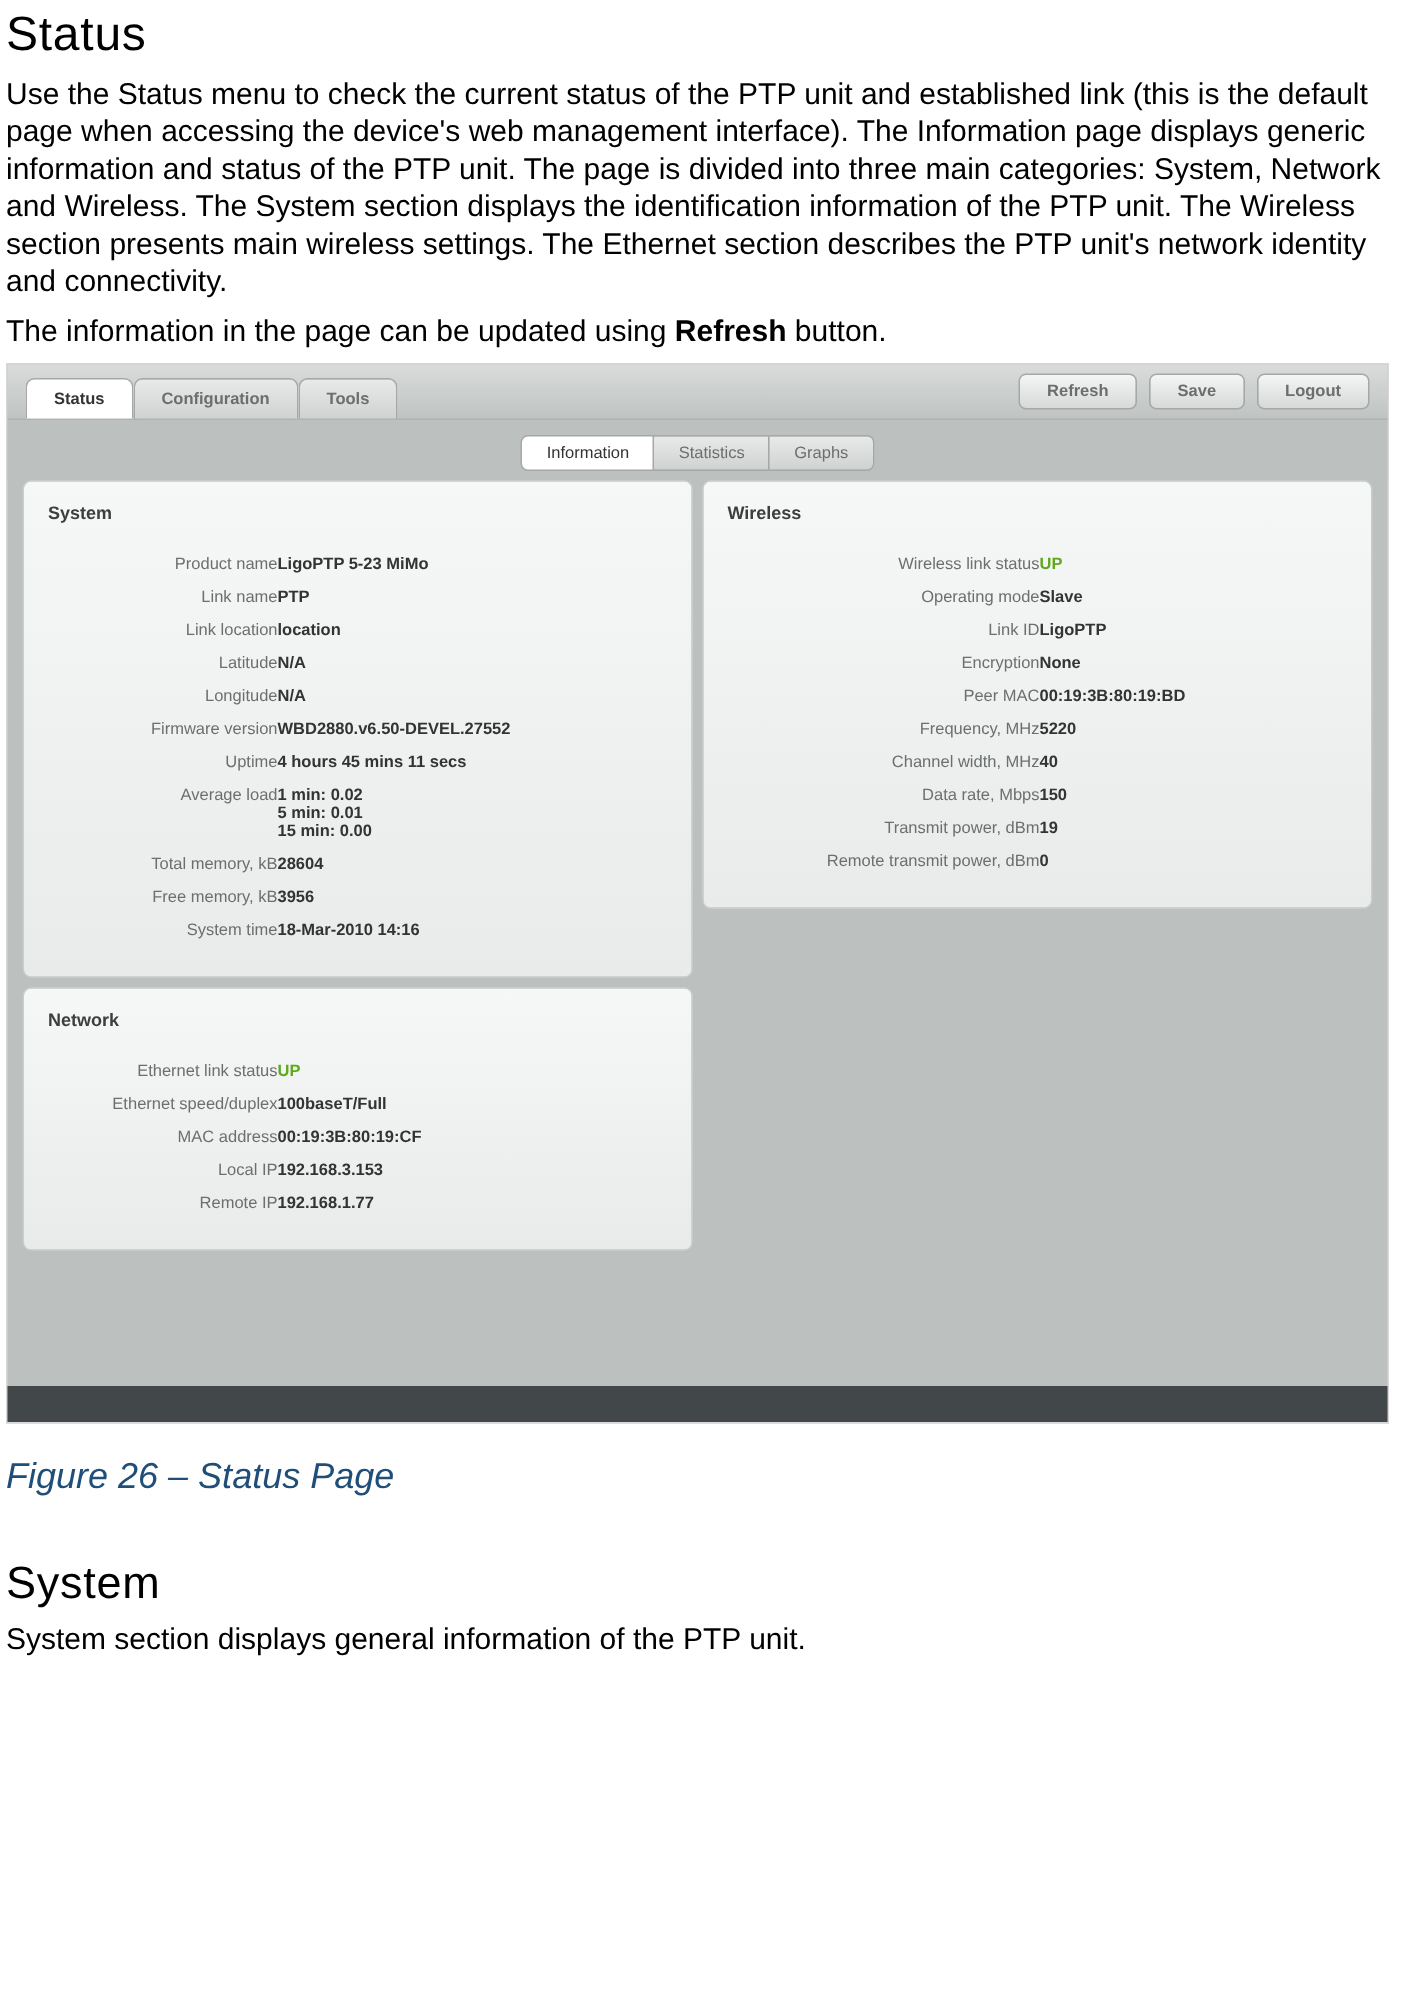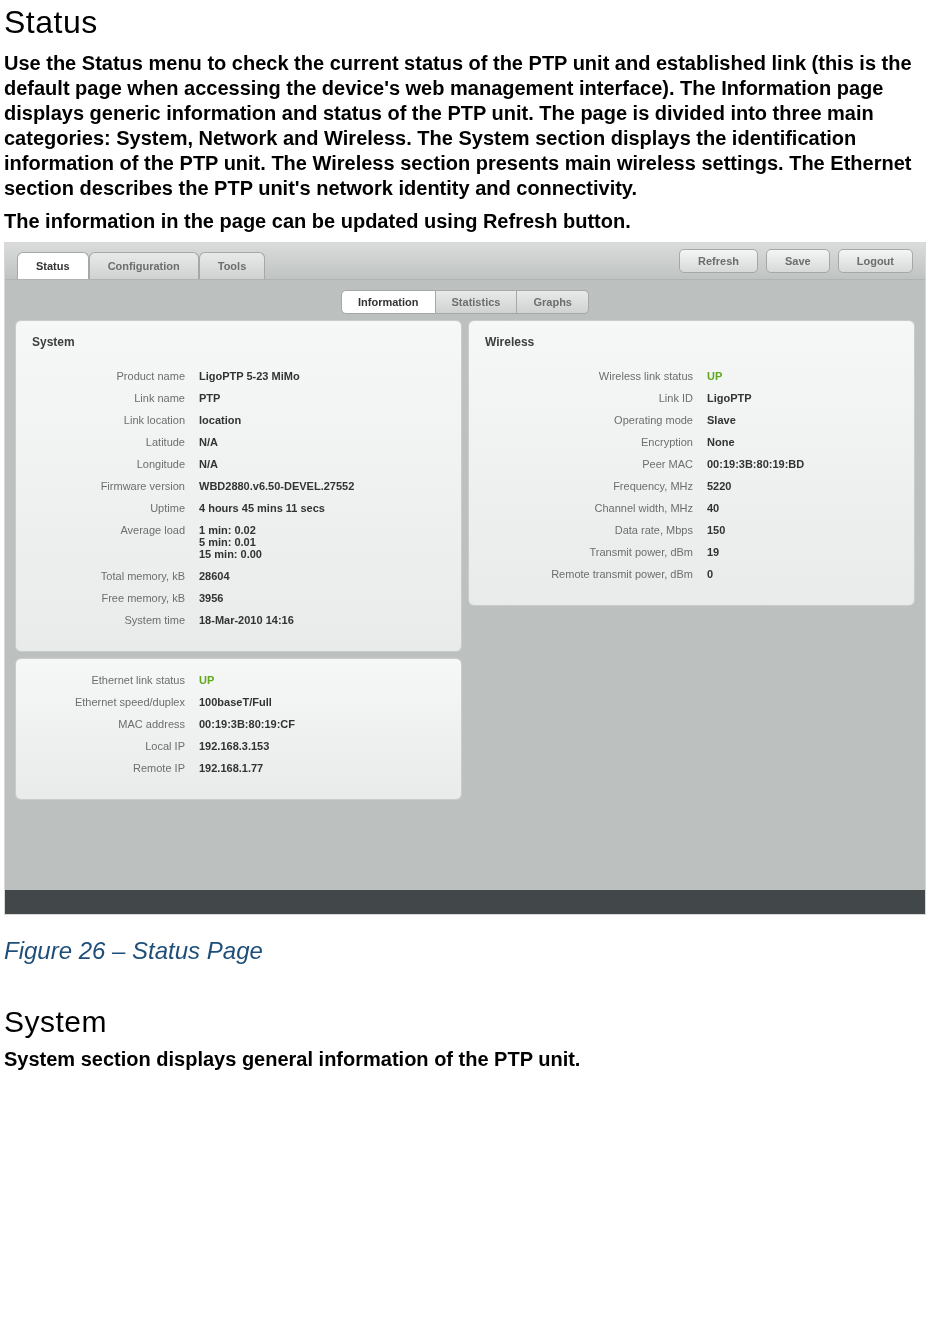--- a/index.html
+++ b/index.html
@@ -15,21 +15,20 @@
   h1.page-title {
     font-family: "Lucida Sans", "Lucida Sans Unicode", "Lucida Grande", sans-serif;
     font-size: 32px;
     font-weight: 400;
     margin: 0 0 10px 0;
     letter-spacing: 0.5px;
   }
   p.body-text {
     margin: 8px 0;
     line-height: 1.25;
-    font-weight: bold;
   }
   .figure-caption {
     font-style: italic;
     color: #1f4e79;
     font-size: 24px;
     margin: 22px 0 40px 0;
   }
   h1.section-title {
     font-family: "Lucida Sans", "Lucida Sans Unicode", "Lucida Grande", sans-serif;
     font-size: 30px;
@@ -100,21 +99,21 @@
     background: #bcc1c0;
   }
   .sub-tabs {
     display: inline-flex;
   }
   .sub-tab {
     padding: 5px 16px;
     border: 1px solid #a6a8a7;
     background: linear-gradient(#e8eae9, #cfd2d1);
     font-size: 11px;
-    font-weight: bold;
+    font-weight: normal;
     color: #6a6e6c;
     cursor: pointer;
   }
   .sub-tab:first-child { border-radius: 5px 0 0 5px; }
   .sub-tab:last-child { border-radius: 0 5px 5px 0; border-left: none; }
   .sub-tab + .sub-tab { border-left: none; }
   .sub-tab.active {
     background: #fff;
     color: #333;
   }
@@ -144,21 +143,20 @@
   }
   .kv-row {
     display: flex;
     align-items: flex-start;
     padding: 5px 0;
     font-size: 11px;
   }
   .kv-label {
     width: 155px;
     text-align: right;
-    padding-right: 14px;
     color: #6b6f6d;
   }
   .kv-value {
     font-weight: bold;
     color: #333;
     white-space: pre-line;
   }
   .kv-value.up {
     color: #5fa81f;
     font-weight: bold;
@@ -292,20 +290,21 @@
             <div class="kv-label">Free memory, kB</div>
             <div class="kv-value">3956</div>
           </div>
         <div class="kv-row">
             <div class="kv-label">System time</div>
             <div class="kv-value">18-Mar-2010 14:16</div>
           </div>
       </div>
 
       <div class="panel">
+        <div class="panel-header">Network</div>
         <div class="kv-row">
             <div class="kv-label">Ethernet link status</div>
             <div class="kv-value up">UP</div>
           </div>
         <div class="kv-row">
             <div class="kv-label">Ethernet speed/duplex</div>
             <div class="kv-value">100baseT/Full</div>
           </div>
         <div class="kv-row">
             <div class="kv-label">MAC address</div>
@@ -324,26 +323,26 @@
 
     <div class="right-col">
 
       <div class="panel">
         <div class="panel-header">Wireless</div>
         <div class="kv-row">
             <div class="kv-label" style="width:210px">Wireless link status</div>
             <div class="kv-value up">UP</div>
           </div>
         <div class="kv-row">
+            <div class="kv-label" style="width:210px">Operating mode</div>
+            <div class="kv-value">Slave</div>
+          </div>
+        <div class="kv-row">
             <div class="kv-label" style="width:210px">Link ID</div>
             <div class="kv-value">LigoPTP</div>
-          </div>
-        <div class="kv-row">
-            <div class="kv-label" style="width:210px">Operating mode</div>
-            <div class="kv-value">Slave</div>
           </div>
         <div class="kv-row">
             <div class="kv-label" style="width:210px">Encryption</div>
             <div class="kv-value">None</div>
           </div>
         <div class="kv-row">
             <div class="kv-label" style="width:210px">Peer MAC</div>
             <div class="kv-value">00:19:3B:80:19:BD</div>
           </div>
         <div class="kv-row">

